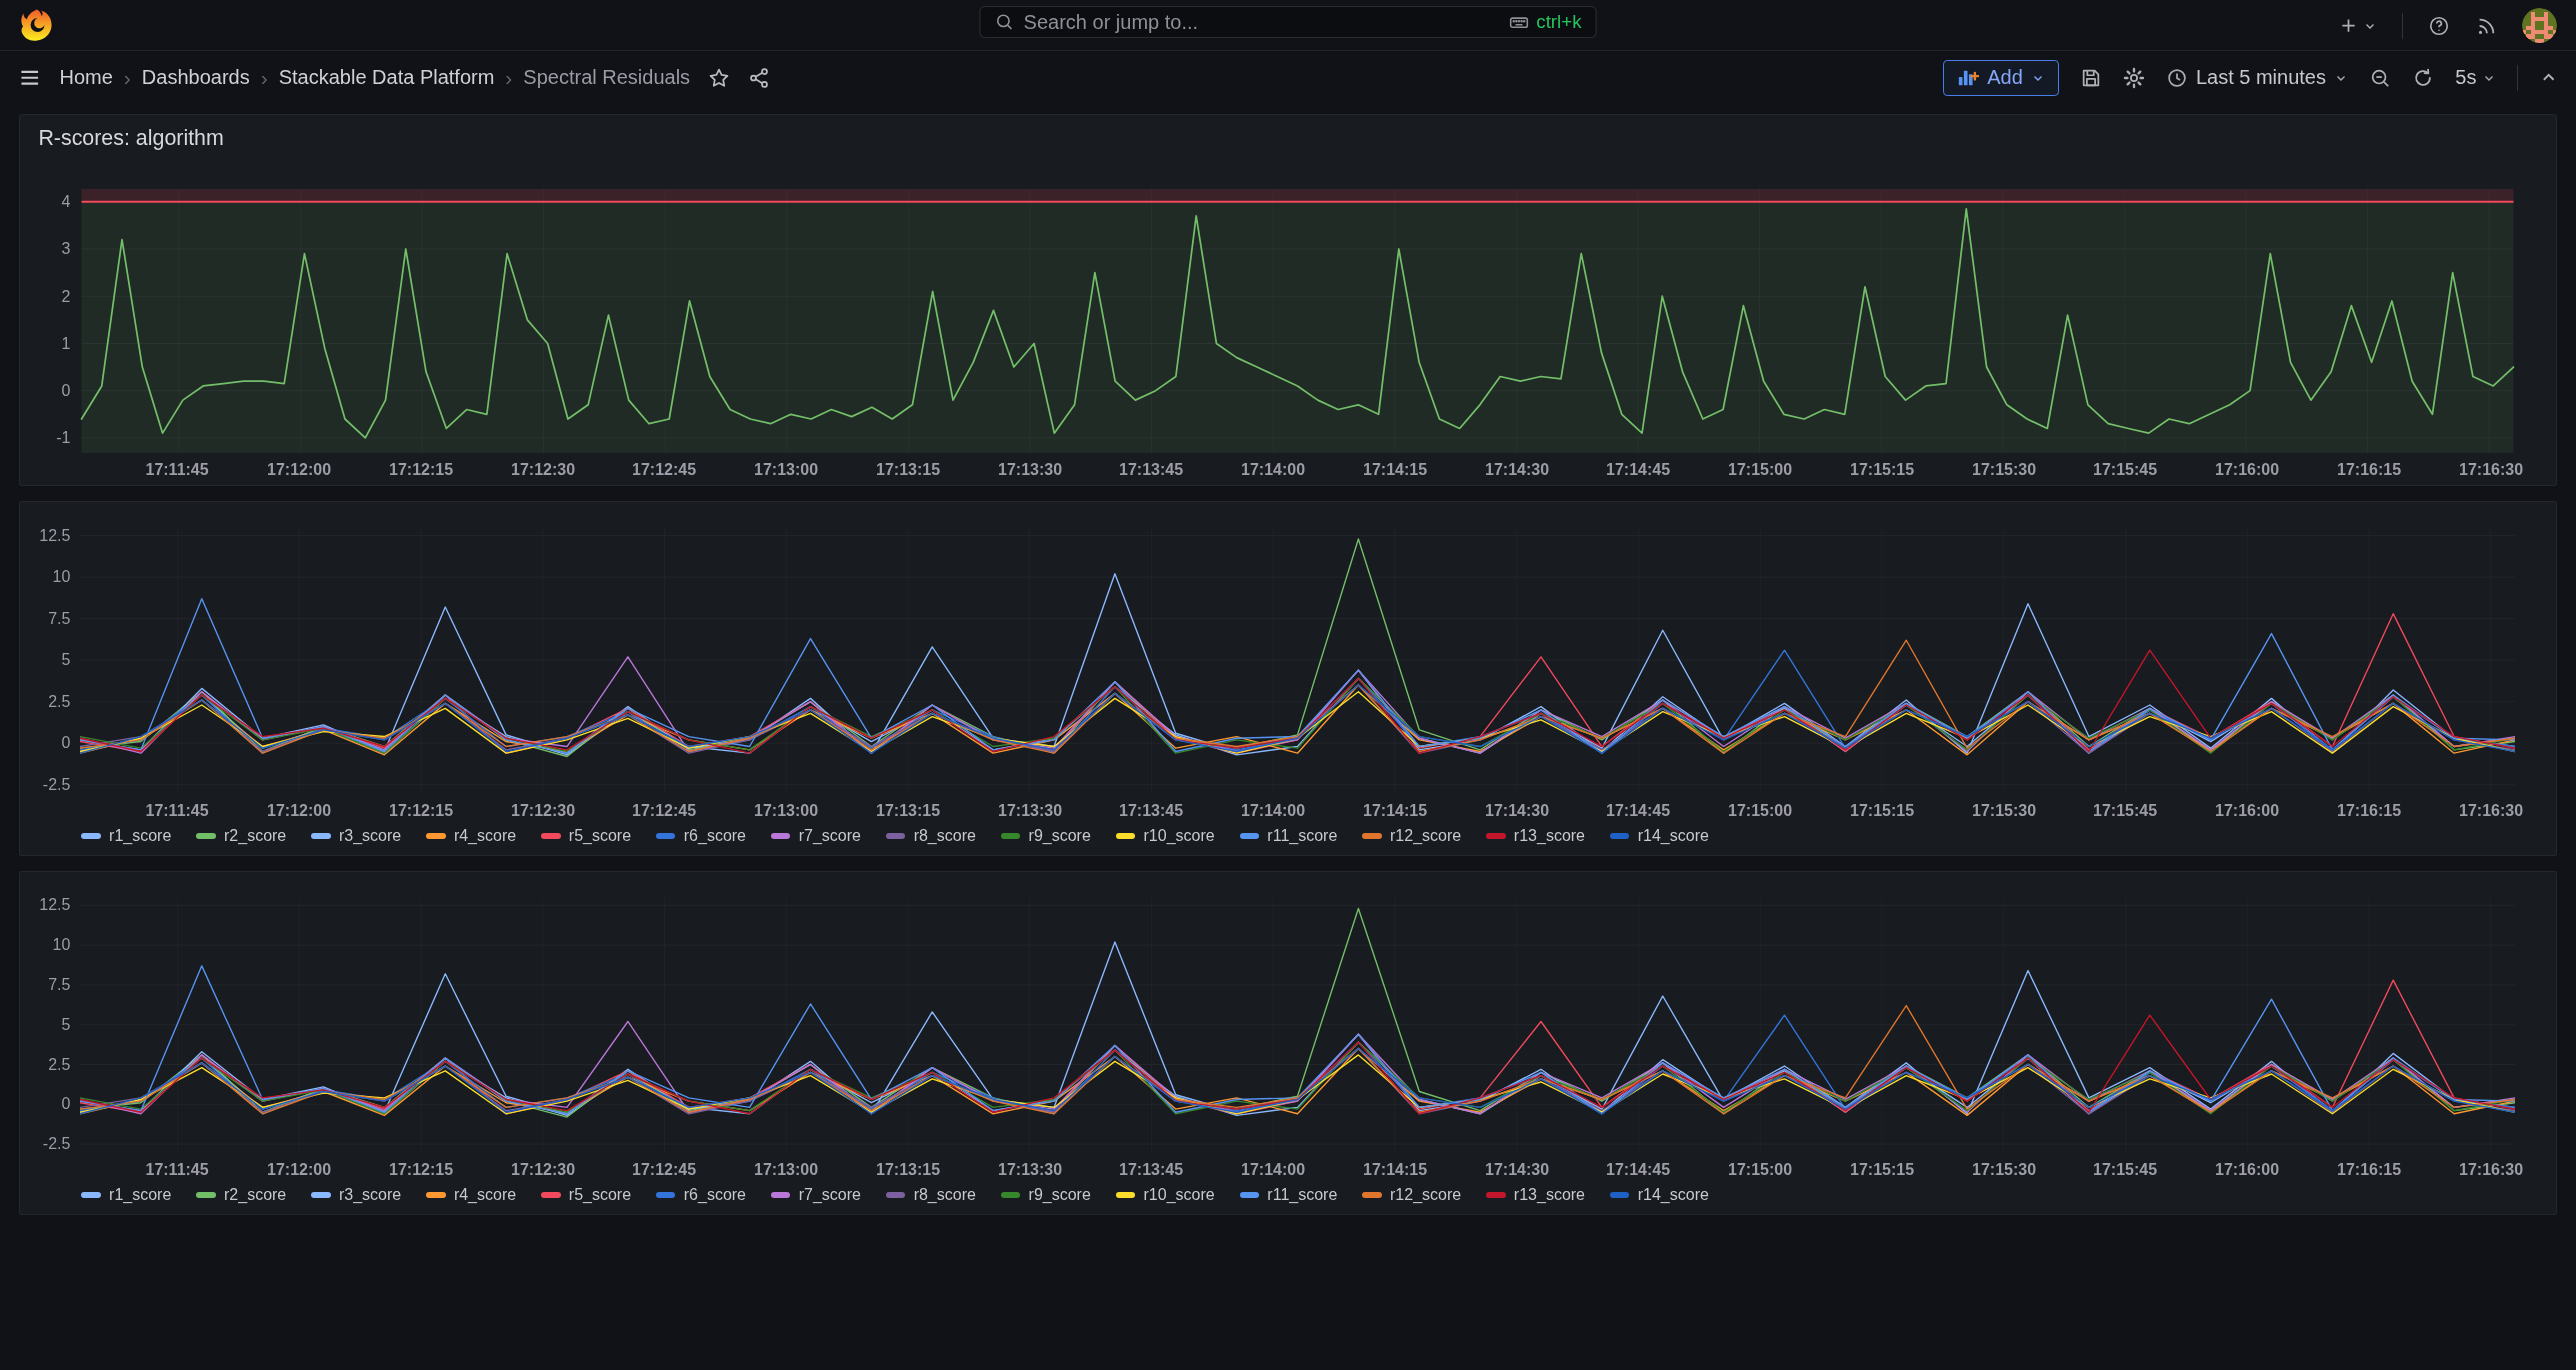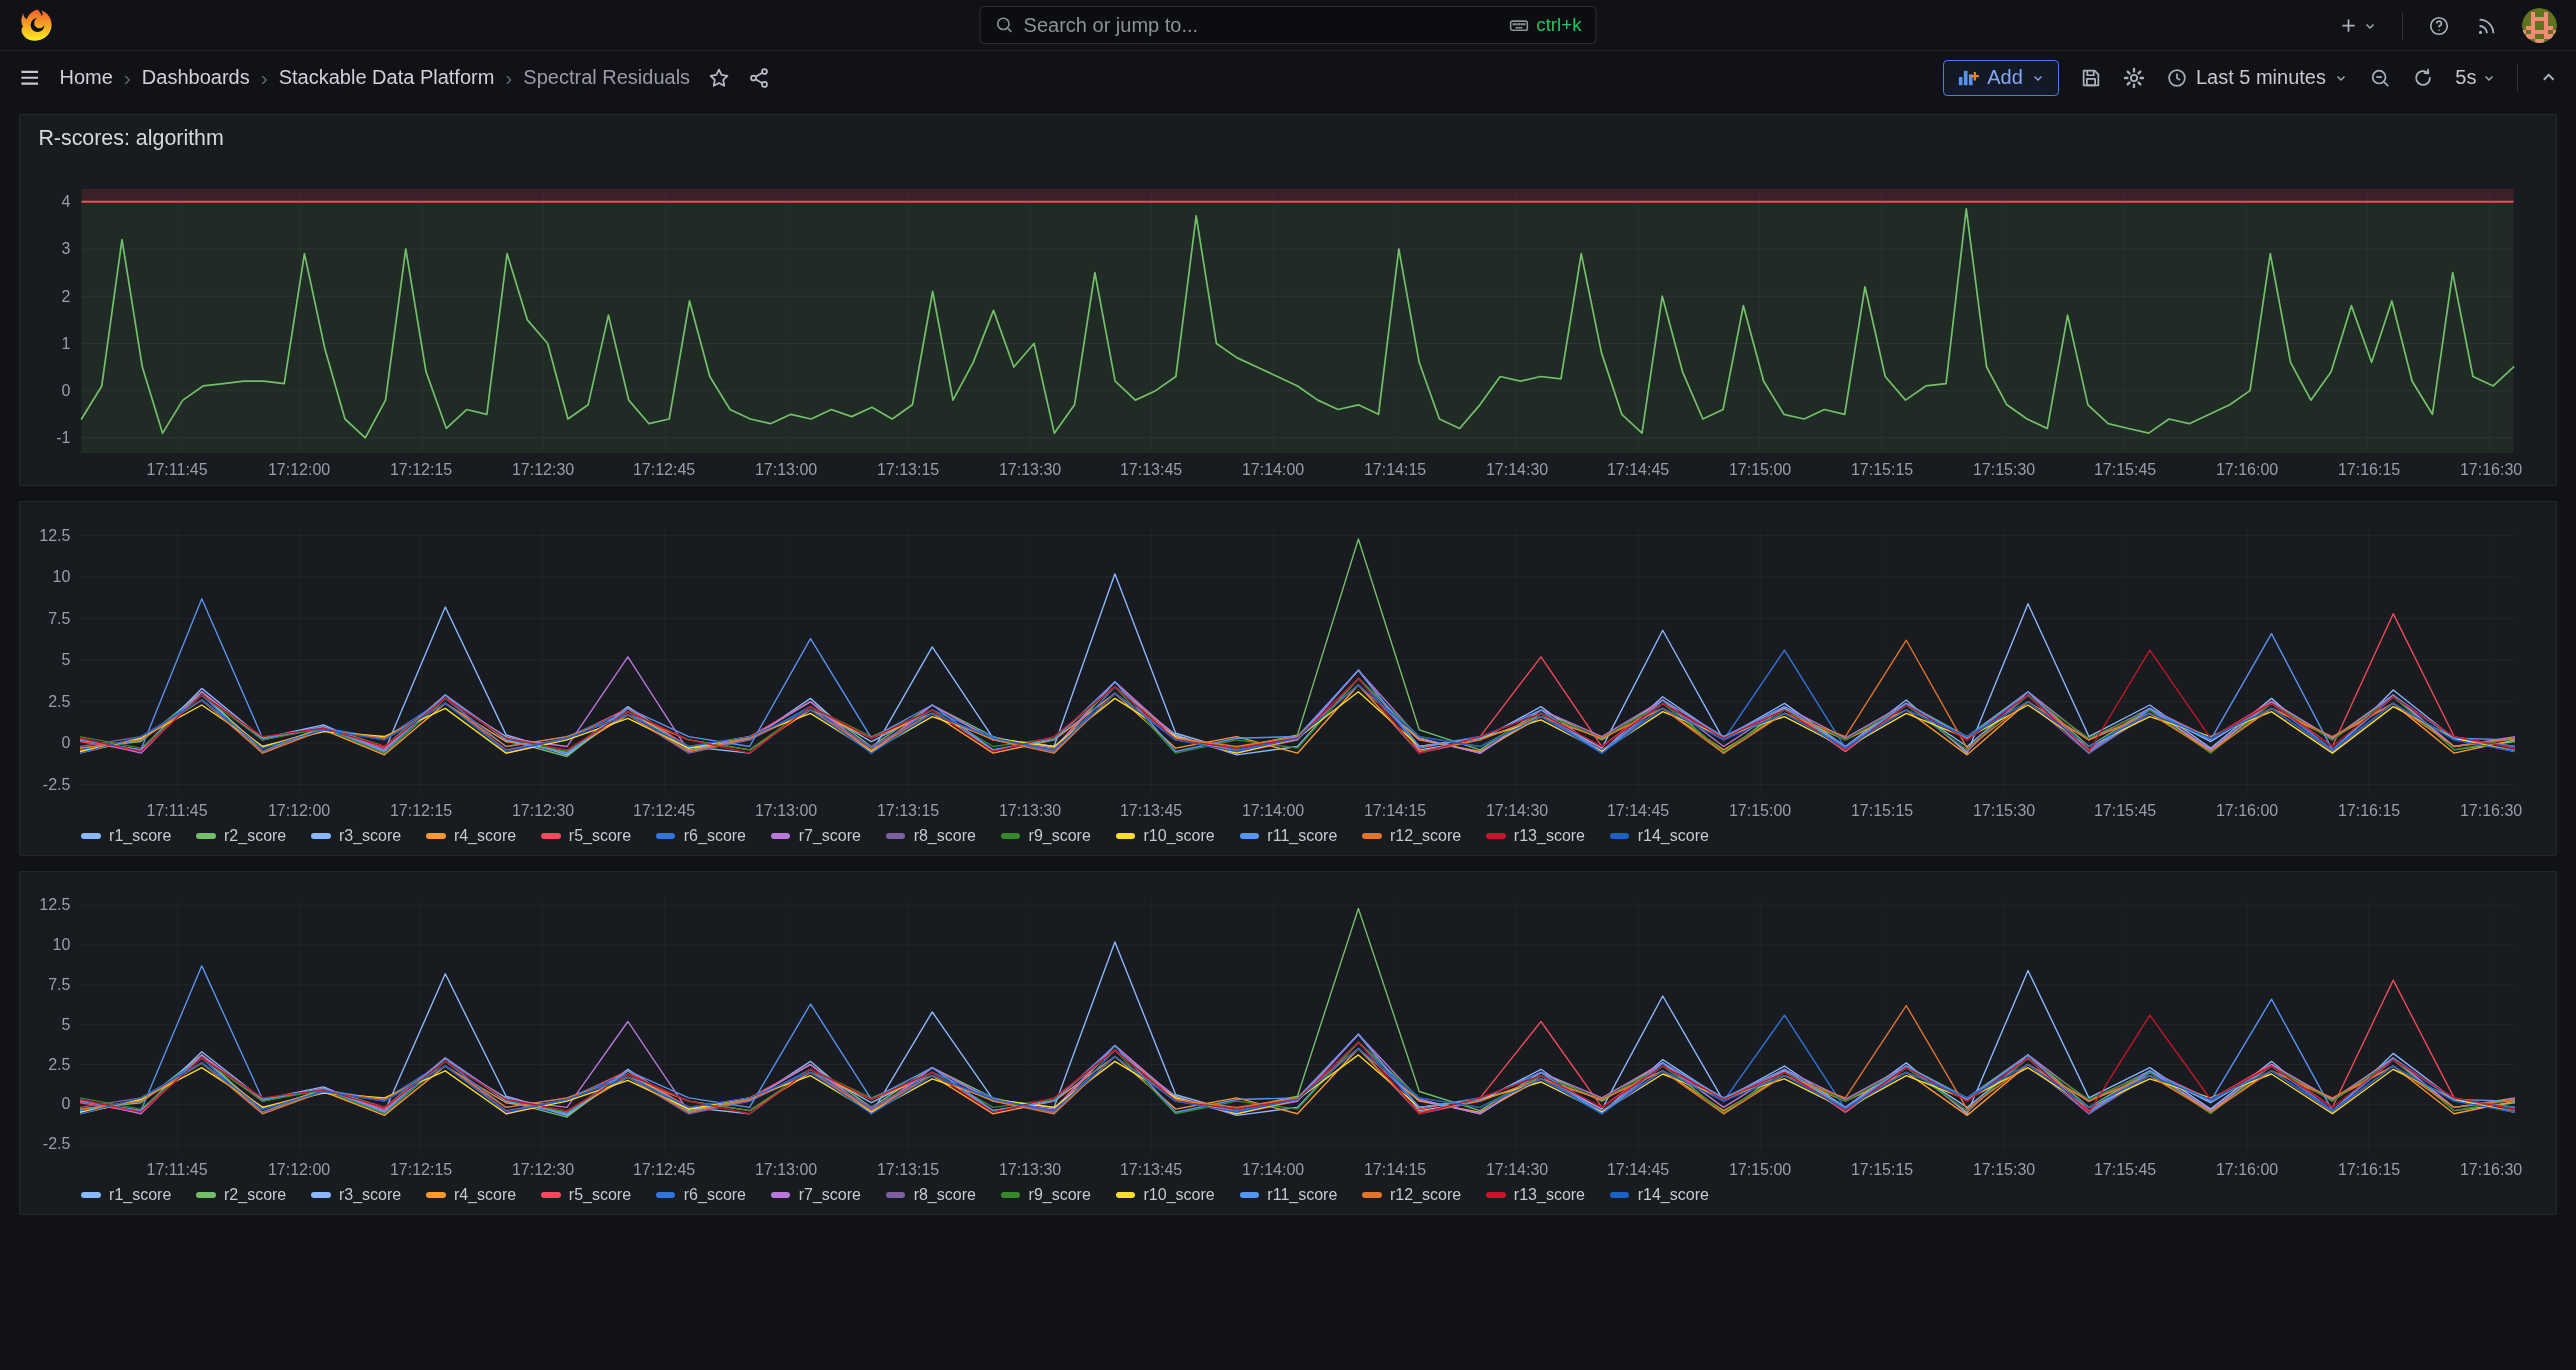--- a/index.html
+++ b/index.html
@@ -4,21 +4,21 @@
 <style>
   * { box-sizing: border-box; margin: 0; padding: 0; }
   html,body { width: 2576px; height: 1371px; background:#111217; overflow:hidden;
     font-family:"Liberation Sans", sans-serif; color:#ccccdc; }
 
   
   .topnav { position:relative; height:51px; display:flex; align-items:center;
     padding:0 21px; border-bottom:0.7px solid rgba(204,204,220,0.10); background:#111217; }
   .logo { width:32px; height:32px; display:block; }
   .searchbox { position:absolute; left:50%; top:6.2px; transform:translateX(-50%);
-    width:617px; height:38px; background:#0c0d11; border:0.7px solid rgba(204,204,220,0.16);
+    width:617px; height:32px; background:#0c0d11; border:0.7px solid rgba(204,204,220,0.16);
     border-radius:5.5px; display:flex; align-items:center; padding:0 14px; gap:9.7px;
     color:#8e9098; font-size:20px; cursor:text; }
   .searchbox .grow { flex:1; }
   .kbd-hint { display:flex; align-items:center; gap:7px; font-size:18.7px; color:#22c55e; }
   .nav-right { position:absolute; right:19.4px; top:0; height:51px; display:flex;
     align-items:center; gap:25px; color:#aeb0b8; }
   .vdiv { width:0.7px; height:26px; background:rgba(204,204,220,0.18); }
   .icon-btn { display:flex; align-items:center; gap:4.2px; cursor:pointer; color:#aeb0b8; }
   .avatar { width:35px; height:35px; border-radius:50%; overflow:hidden; display:block; }
 
@@ -42,21 +42,21 @@
   .chart-head { height:48px; display:flex; align-items:center; padding:0 18px; }
   .chart-title { font-size:21.4px; font-weight:500; color:#d8d9df; cursor:pointer; }
   .plot { display:flex; padding:0 42px 0 9.7px; margin-top:26px; }
   .ygutter { position:relative; width:50px; flex:none; }
   .ytick { position:absolute; right:9.7px; font-size:16px; color:#9d9da8; width:40px;
     text-align:right; line-height:19.4px; }
   .plotarea { flex:1; position:relative; cursor:crosshair; }
   svg.chart { display:block; }
   .xaxis { position:relative; height:32px; }
   .xtick { position:absolute; top:8.3px; transform:translateX(-50%); font-size:16px; color:#9d9da8;
-    white-space:nowrap; }
+    white-space:nowrap;font-weight:bold; }
   .legend { display:flex; flex-wrap:wrap; align-items:center; gap:0 25px;
     padding:1.4px 7px 9.7px 61px; }
   .legend-item { display:flex; align-items:center; gap:8.3px; font-size:16px; color:#c9cad1;
     cursor:pointer; }
   .pill { width:19.4px; height:6.2px; border-radius:3.5px; flex:none; }
 </style>
 </head>
 <body>
 
 <header class="topnav">

